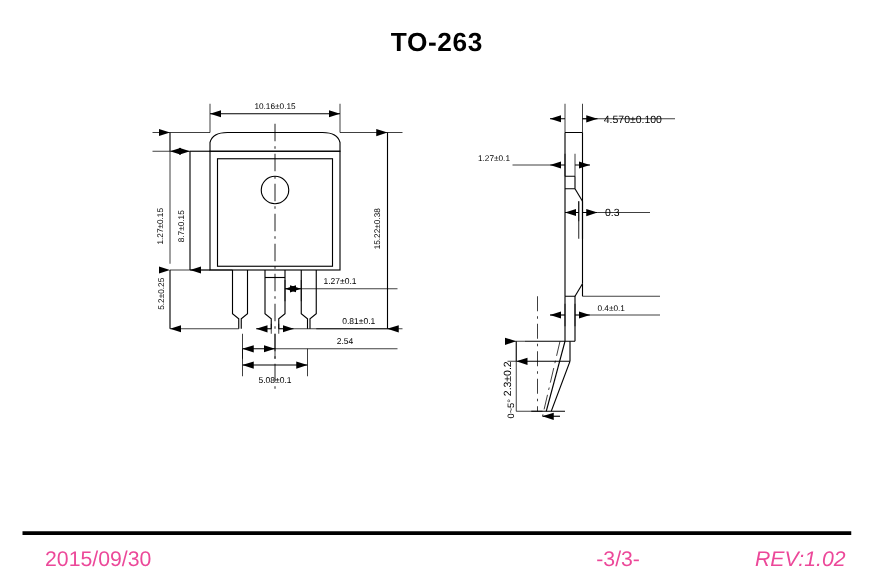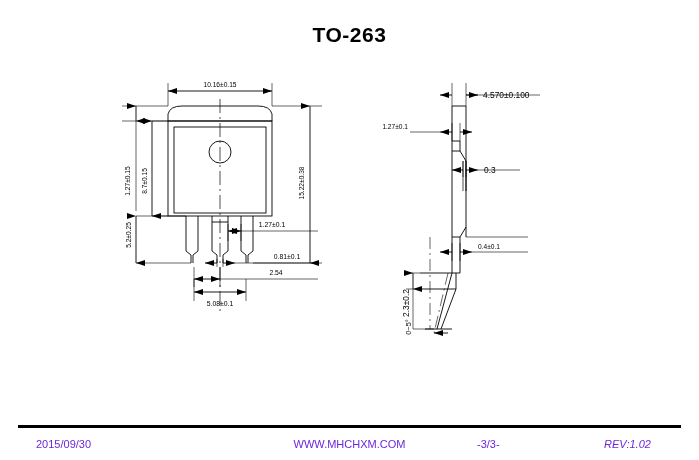--- a/index.html
+++ b/index.html
@@ -56,23 +56,23 @@
   }
   .footer {
     position: absolute;
     left: 0;
     top: 424px;
     width: 699px;
     height: 26px;
   }
   .footer span {
     position: absolute;
-    font-size: 11px;
+    font-size: 17px;
     white-space: nowrap;
-    color: #6d28d9;
+    color: #ec4899;
   }
   .f-date  { left: 36px;  top: 3px; }
   .f-url   { left: 0; top: 3px; width: 699px; text-align: center; }
   .f-page  { left: 477px; top: 3px; }
   .f-rev   { left: 604px; top: 3px; font-style: italic; }
 
   
   svg text {
     font-family: "Liberation Sans", sans-serif;
     fill: #000;
@@ -298,18 +298,17 @@
       <text x="409" y="292" font-size="8.4" text-anchor="middle" transform="rotate(-90 409 292)">2.3±0.2</text>
 
       <text x="411" y="316" font-size="7.4" text-anchor="middle" transform="rotate(-90 411 316)">0~5°</text>
     </svg>
   </div>
 
   <div class="footer-rule"></div>
 
   <div class="footer">
     <span class="f-date">2015/09/30</span>
-    <span class="f-url">WWW.MHCHXM.COM</span>
     <span class="f-page">-3/3-</span>
     <span class="f-rev">REV:1.02</span>
   </div>
 
 </div>
 
 </body></html>

